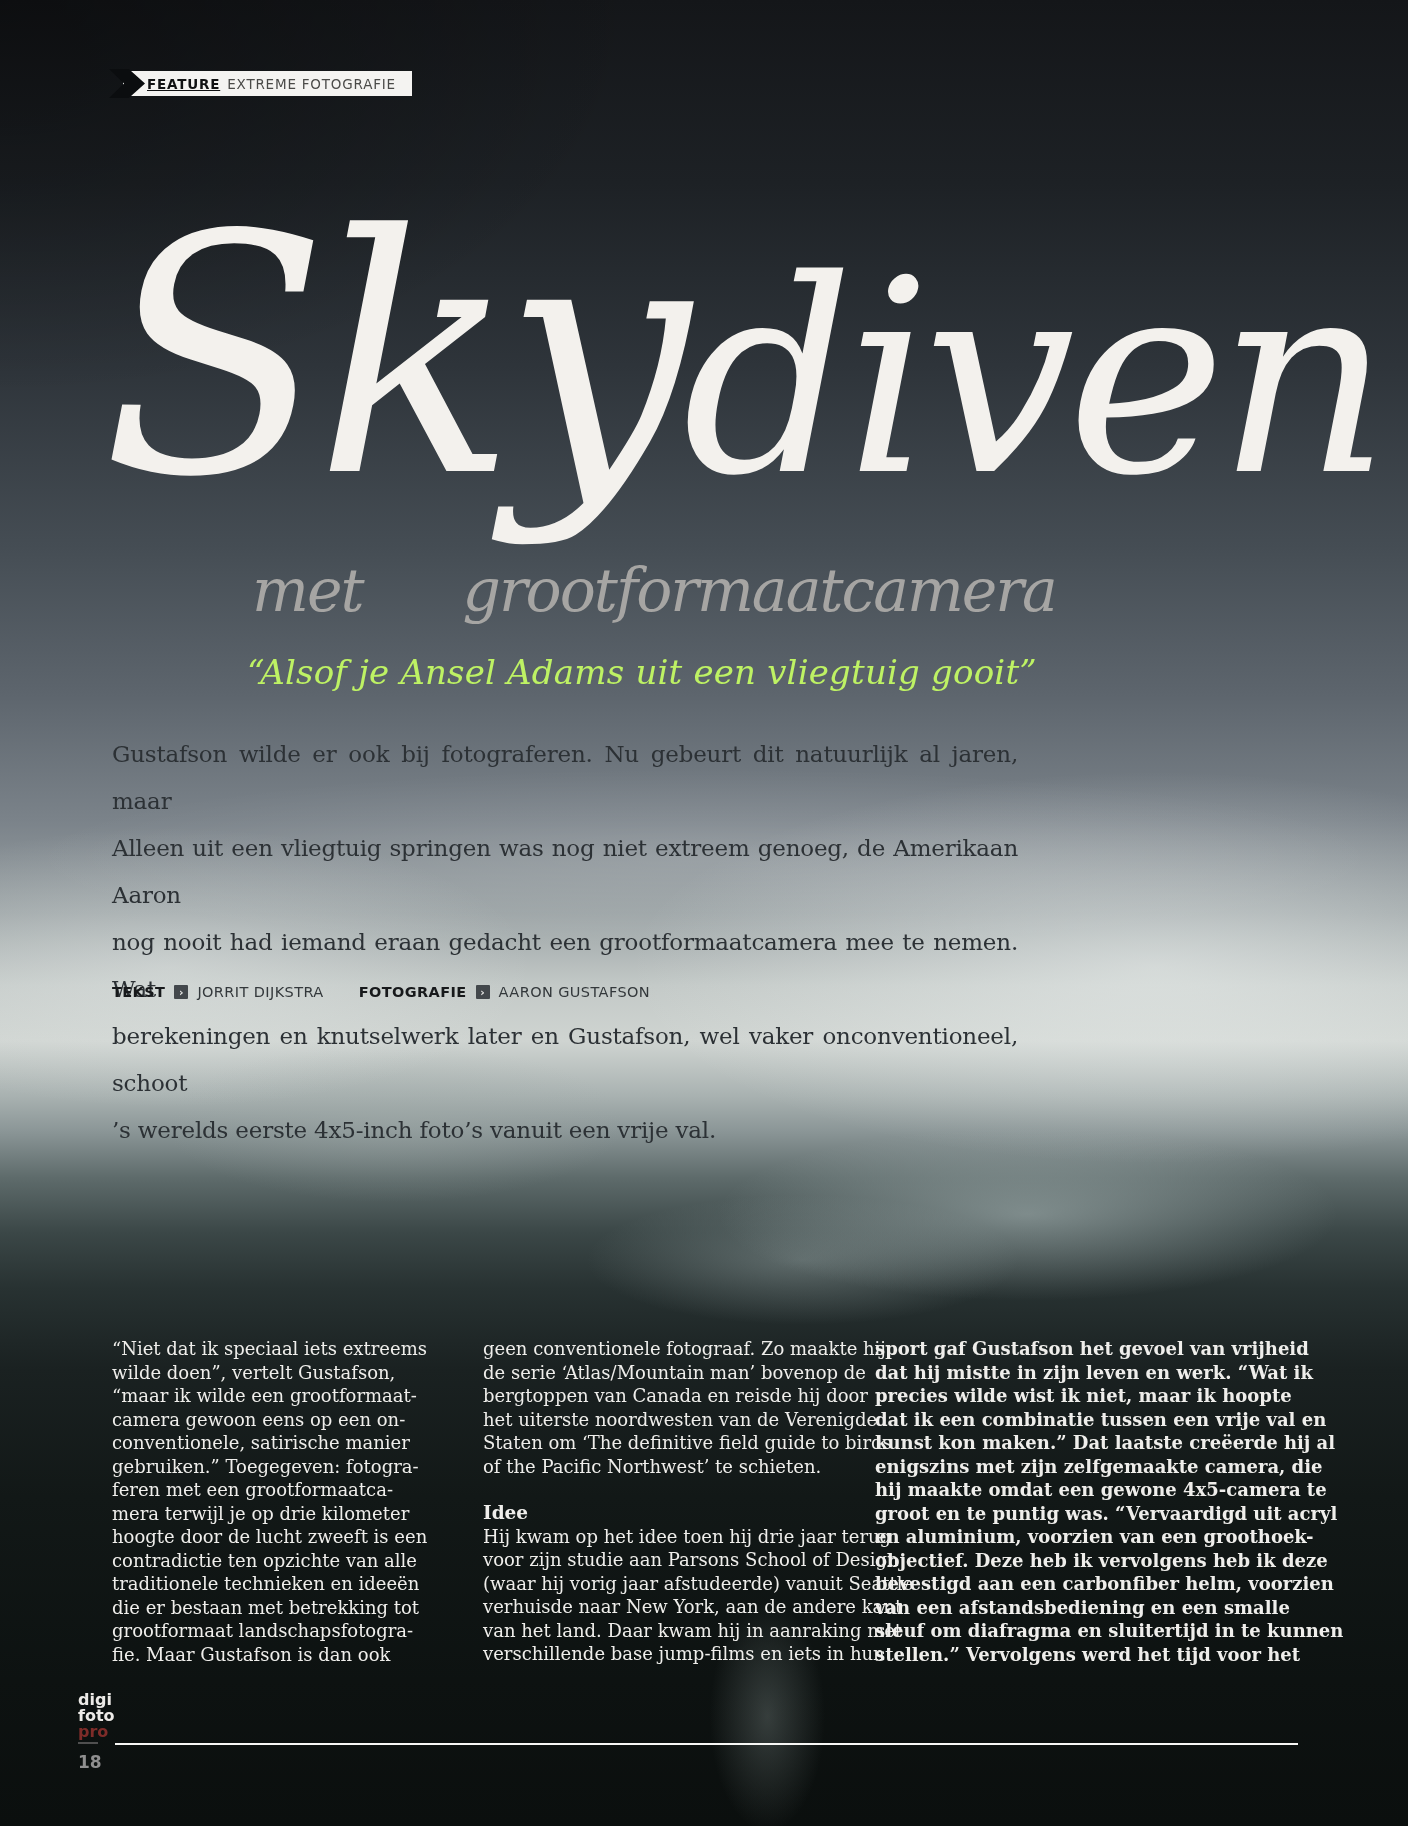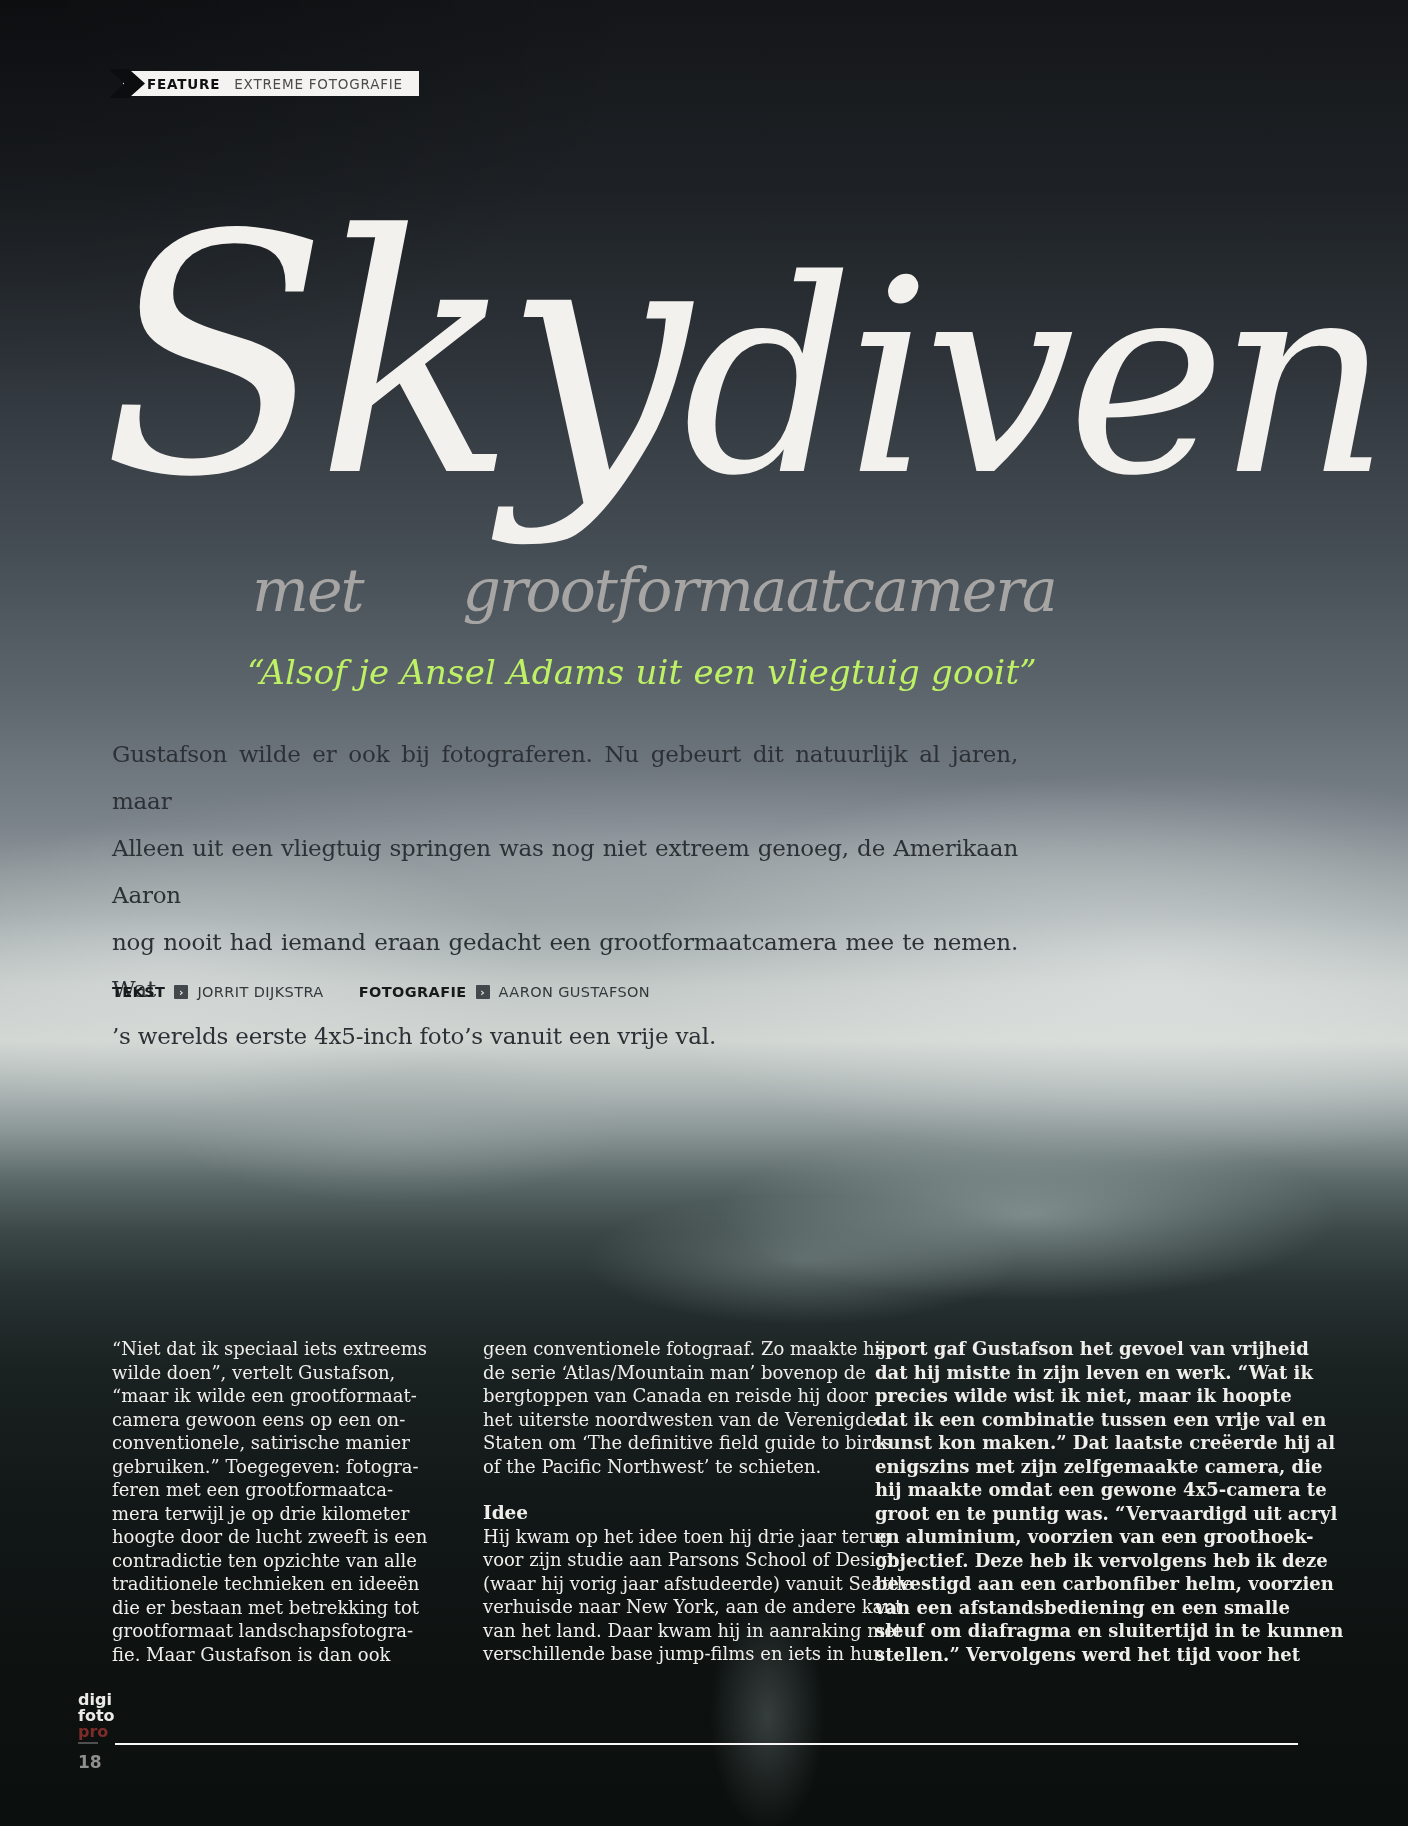--- a/index.html
+++ b/index.html
@@ -16,21 +16,21 @@
       radial-gradient(ellipse 320px 110px at 28% 61.5%, rgba(160,170,168,.40), transparent 72%),
       radial-gradient(ellipse 80px 160px at 54.5% 94%, rgba(150,164,162,.30), transparent 72%),
       radial-gradient(ellipse 900px 550px at 0% 0%, rgba(0,0,0,.38), transparent 72%),
       linear-gradient(180deg,#141619 0%,#1d2125 10%,#2e343a 20%,#454d54 30%,#5d656d 38%,
         #7b838a 45%,#9ba3a5 50%,#c3c9c7 54%,#cfd4d1 57%,#a9b2b1 60%,#8a9596 62%,
         #5e6b6b 64.5%,#3b4747 67.5%,#283232 70.5%,#1a2121 75%,#121817 82%,#0d1211 92%,#0b0f0e 100%);}
   
   .kicker{position:absolute;left:123px;top:71px;background:#f4f3f1;height:25px;
           display:flex;align-items:center;padding:0 16px 0 24px;
           font-family:"DejaVu Sans",sans-serif;font-size:13.5px;letter-spacing:.8px;}
-  .kicker .lbl{font-weight:bold;color:#101112;margin-right:14px;}
+  .kicker .lbl{font-weight:bold;color:#101112;margin-right:7px;text-decoration:underline;}
   .kicker .txt{color:#4a4a48;}
   .kicker .chev{position:absolute;left:-14px;top:-2px;width:36px;height:29px;background:#0b0d0f;
           clip-path:polygon(0 0,55% 0,100% 50%,55% 100%,0 100%,42% 50%);}
   
   .title{position:absolute;left:102px;top:192px;line-height:1;white-space:nowrap;
          font-style:italic;color:#f3f1ed;}
   .title .big{font-size:330px;letter-spacing:-12px;}
   .title .small{font-size:268px;letter-spacing:-8px;margin-left:4px;}
   .subtitle{position:absolute;left:252px;top:560px;display:flex;font-style:italic;
             font-size:60px;line-height:1;color:#a6a5a3;letter-spacing:-2px;}
@@ -84,20 +84,21 @@
     <span>met</span>
     <span class="gap"></span>
     <span>grootformaatcamera</span>
   </div>
   <div class="quote">“Alsof je Ansel Adams uit een vliegtuig gooit”</div>
 
   <div class="intro">
     <div class="jline">Gustafson wilde er ook bij fotograferen. Nu gebeurt dit natuurlijk al jaren, maar</div>
     <div class="jline">Alleen uit een vliegtuig springen was nog niet extreem genoeg, de Amerikaan Aaron</div>
     <div class="jline">nog nooit had iemand eraan gedacht een grootformaatcamera mee te nemen. Wat</div>
+    <div class="jline">berekeningen en knutselwerk later en Gustafson, wel vaker onconventioneel, schoot</div>
     <div class="lline">’s werelds eerste 4x5-inch foto’s vanuit een vrije val.</div>
   </div>
 
   <div class="byline">
     <span class="bl">TEKST</span>
     <span class="arrow">›</span>
     <span>JORRIT DIJKSTRA</span>
     <span class="bl sep">FOTOGRAFIE</span>
     <span class="arrow">›</span>
     <span>AARON GUSTAFSON</span>

